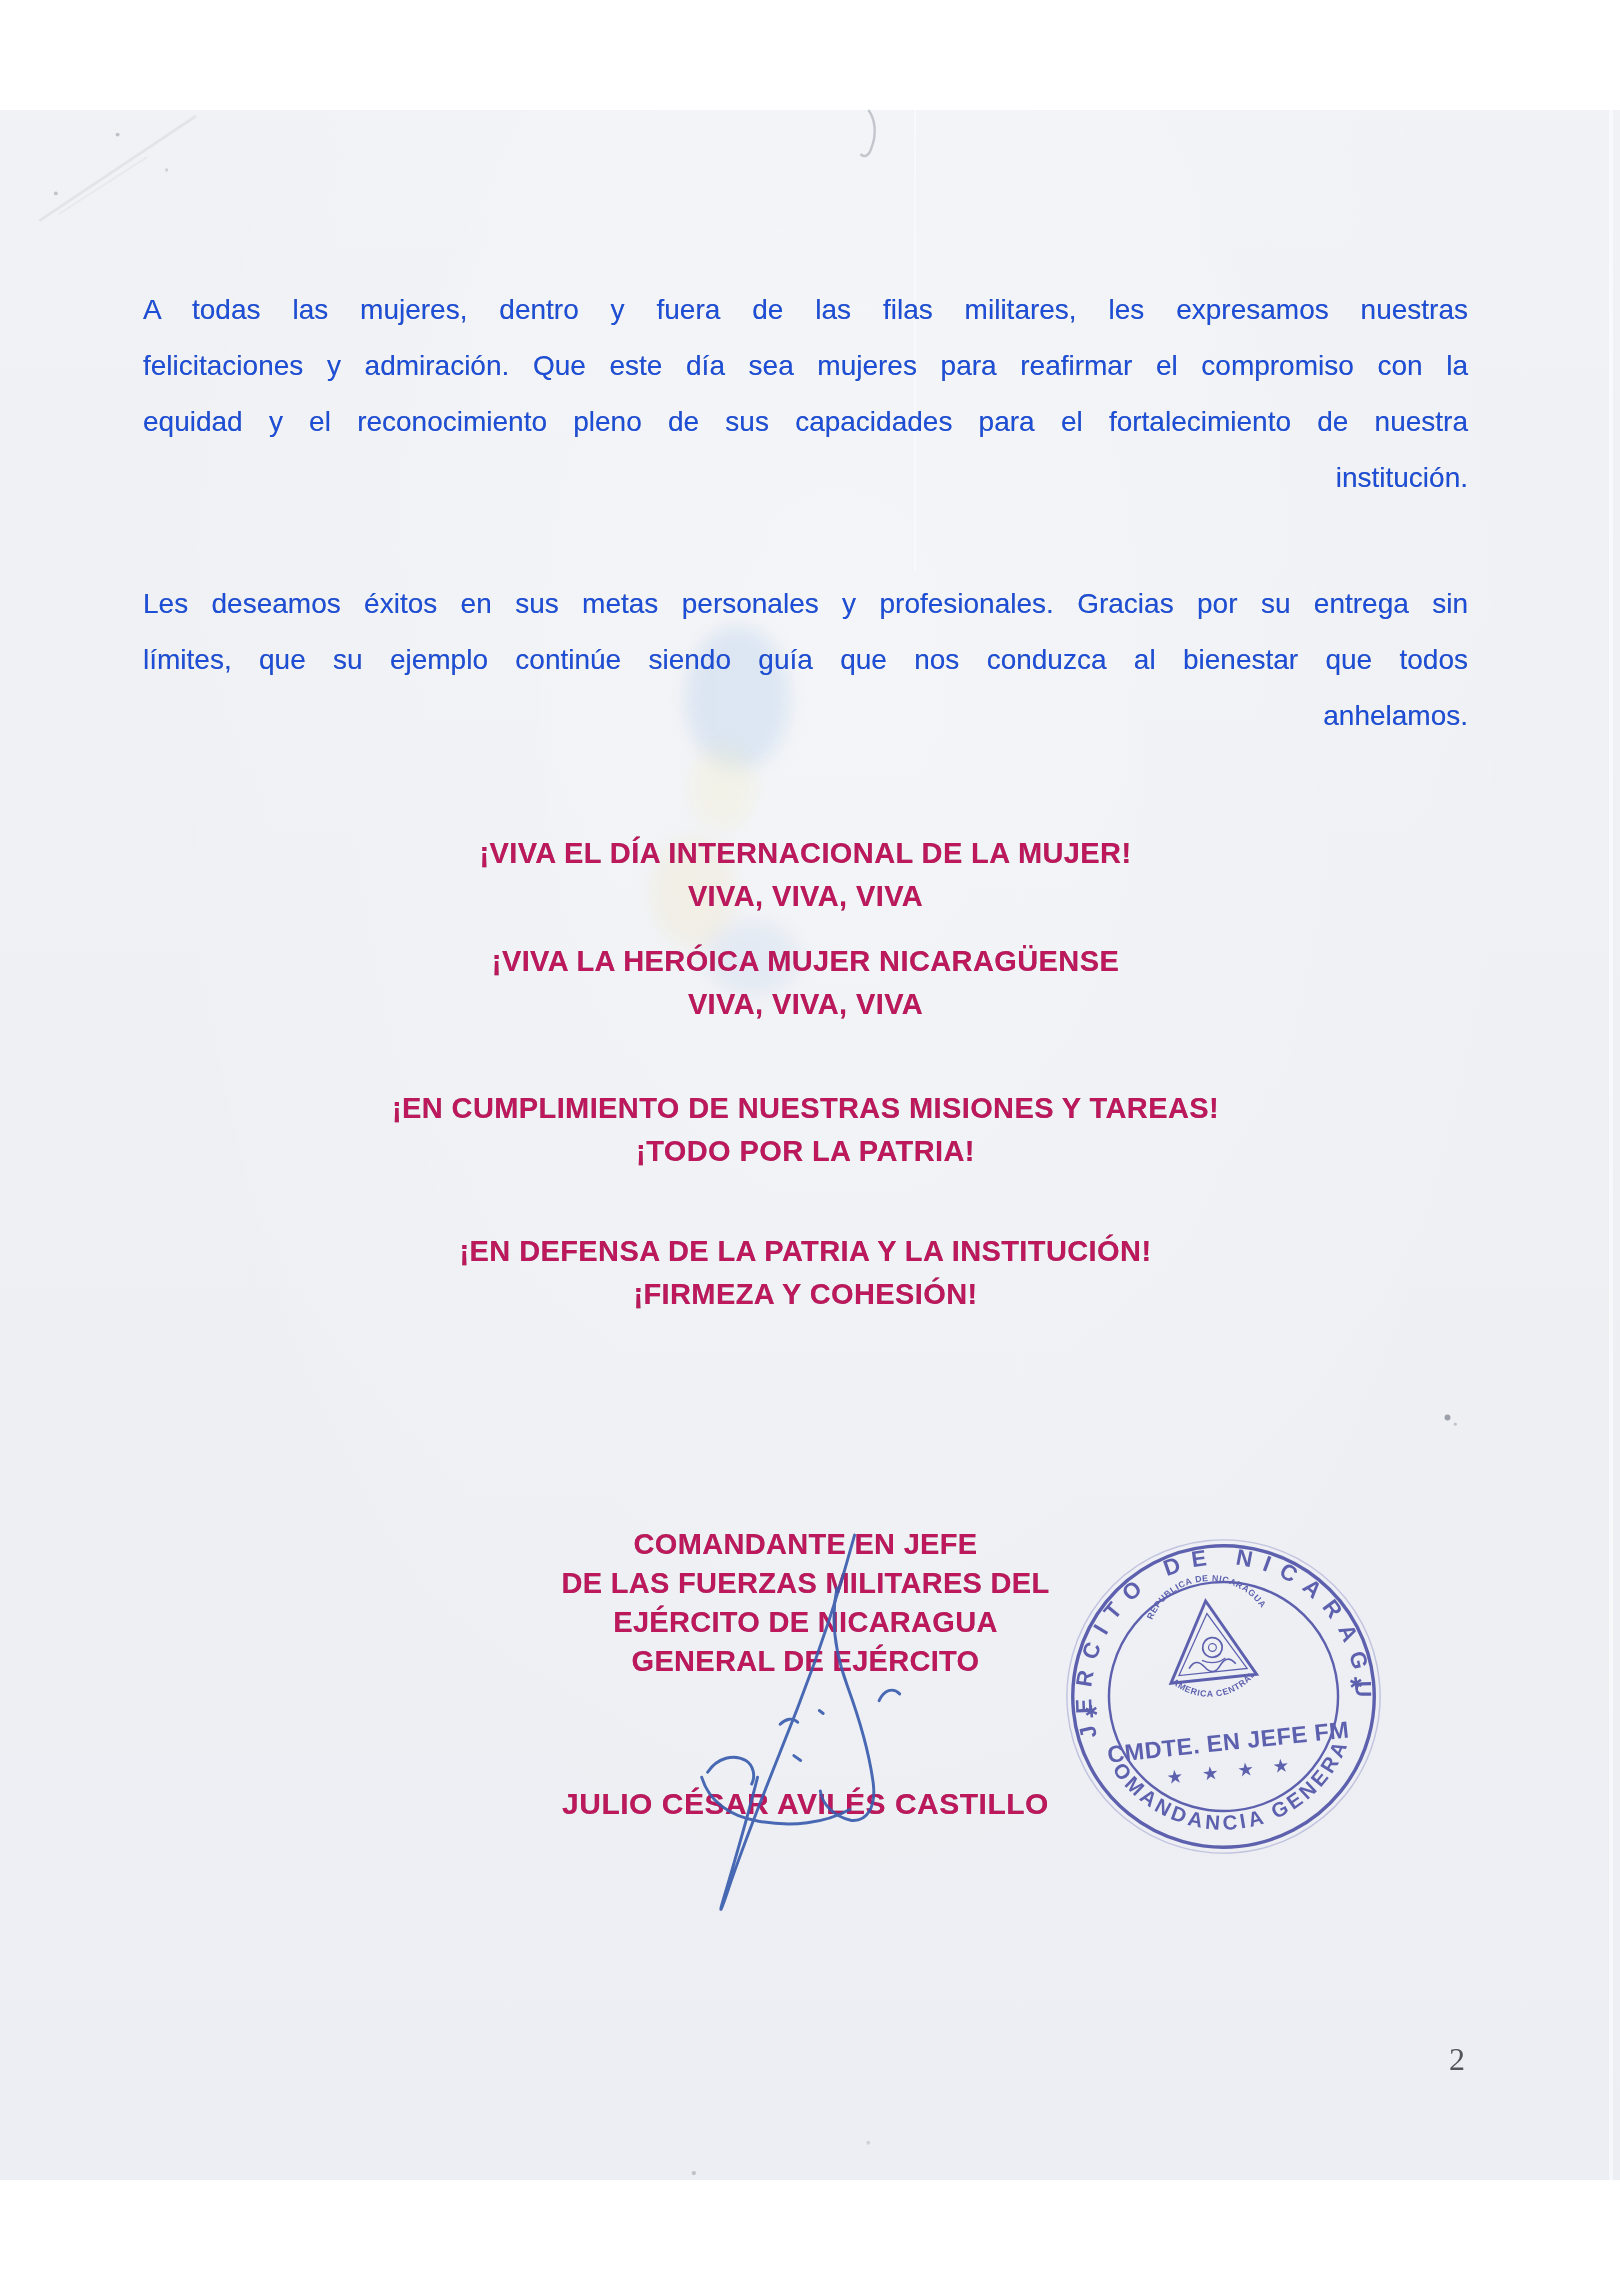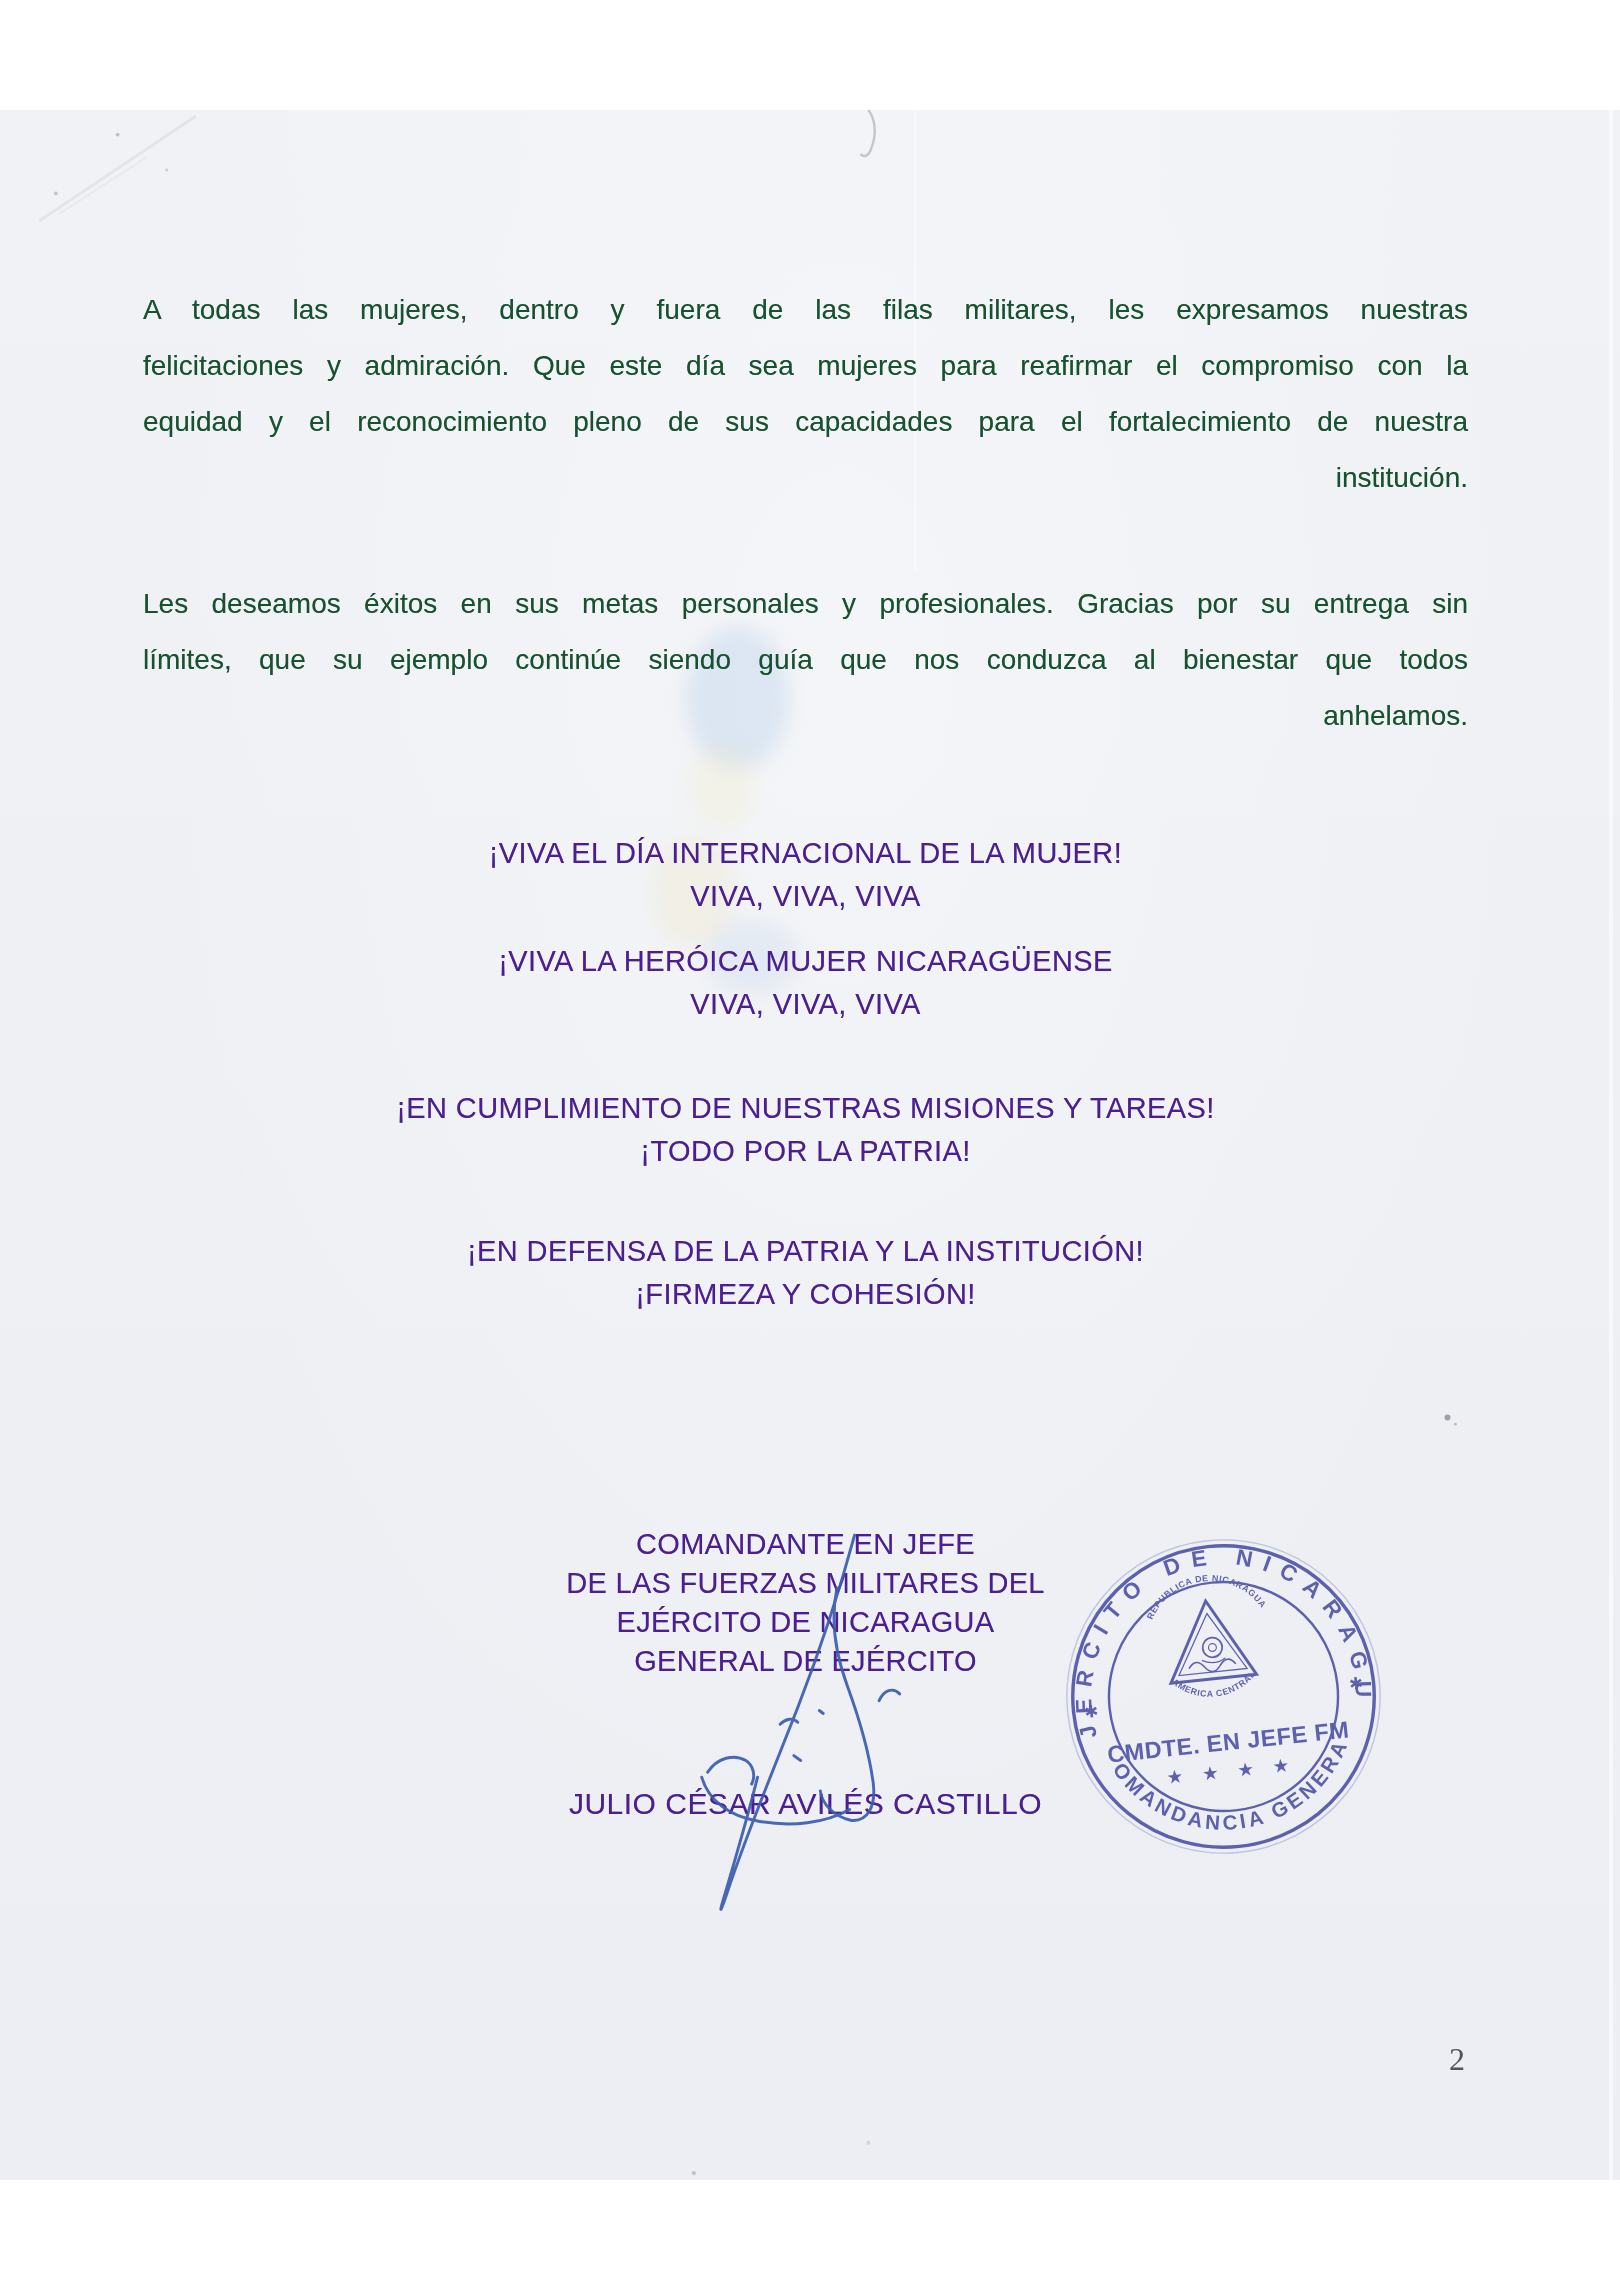--- a/index.html
+++ b/index.html
@@ -8,26 +8,26 @@
   
   #paper{position:absolute;left:0;top:110px;width:1620px;height:2070px;
          background:
            radial-gradient(ellipse at 52% 28%, rgba(255,255,255,.30), rgba(255,255,255,0) 62%),
            linear-gradient(180deg,#f0f2f6 0%,#eef0f4 45%,#eceef3 100%);
          }
   .streak{position:absolute;background:#ffffff;}
   
   .blob{position:absolute;border-radius:50%;filter:blur(8.8px);}
   
-  .para{position:absolute;left:143px;width:1325px;color:#14532d;font-size:28px;line-height:56px;
+  .para{position:absolute;left:143px;width:1325px;color:#1d4ed8;font-size:28px;line-height:56px;
         text-shadow:0 0 0.6px rgba(85,87,92,.55);}
   .para .jline{text-align:justify;text-align-last:justify;}
   .para .lline{text-align:right;}
-  .centerwrap{position:absolute;left:0;width:1611px;text-align:center;color:#4c1d95;
-              font-weight:normal;text-shadow:0 0 0.6px rgba(76,78,83,.6);}
+  .centerwrap{position:absolute;left:0;width:1611px;text-align:center;color:#be185d;
+              font-weight:bold;text-shadow:0 0 0.6px rgba(76,78,83,.6);}
   .slogan{font-size:29px;line-height:43px;letter-spacing:0.4px;}
   .sigtitle{font-size:29px;line-height:39px;letter-spacing:0.3px;}
   .signame{font-size:30px;line-height:35px;letter-spacing:0.5px;}
   #pagenum{position:absolute;left:1449px;top:2041px;font-family:"Liberation Serif",serif;
            font-size:32px;color:#53555b;}
   
   #seal{position:absolute;left:1062px;top:1535px;width:323px;height:323px;
         transform:rotate(-6deg);opacity:.88;}
   #seal text{font-family:"Liberation Sans",sans-serif;fill:#3c3f9e;}
   #seal .ring{fill:none;stroke:#3c3f9e;}

